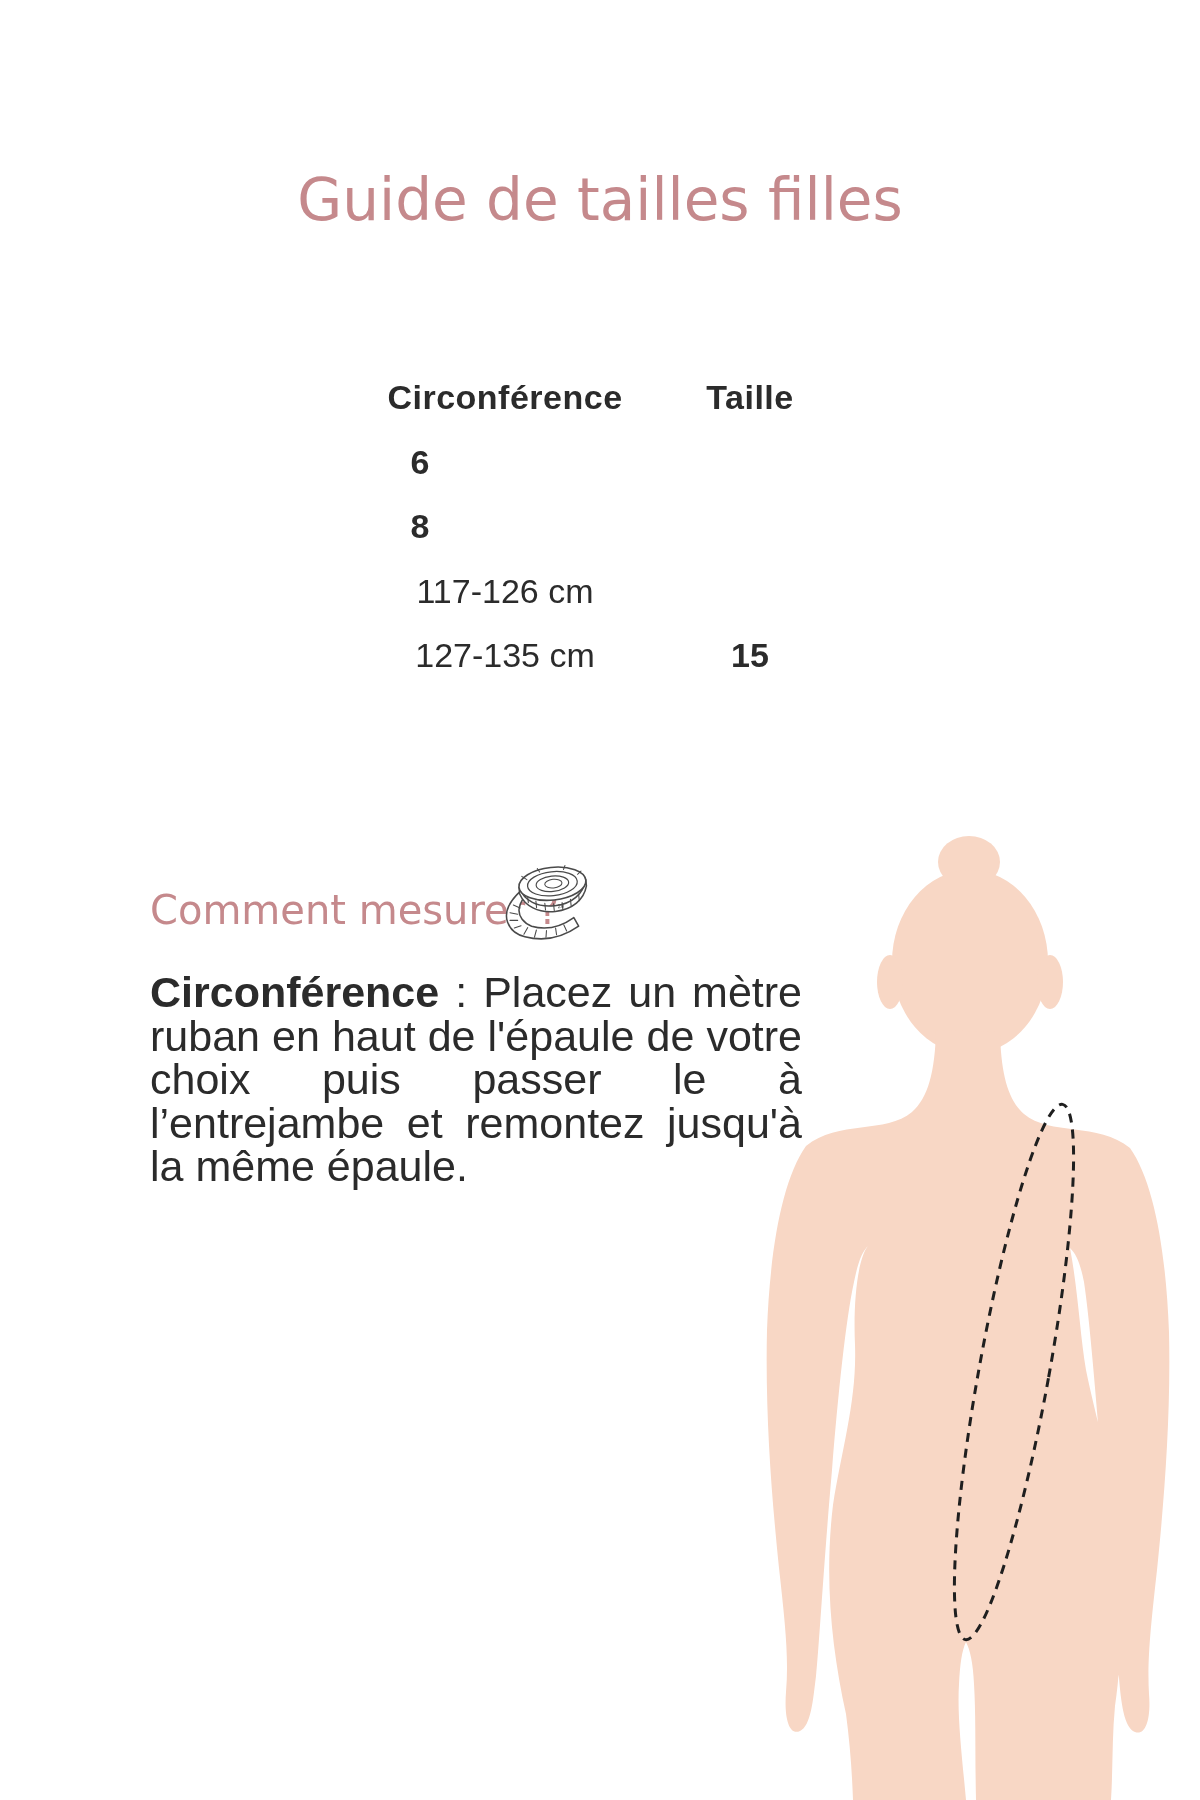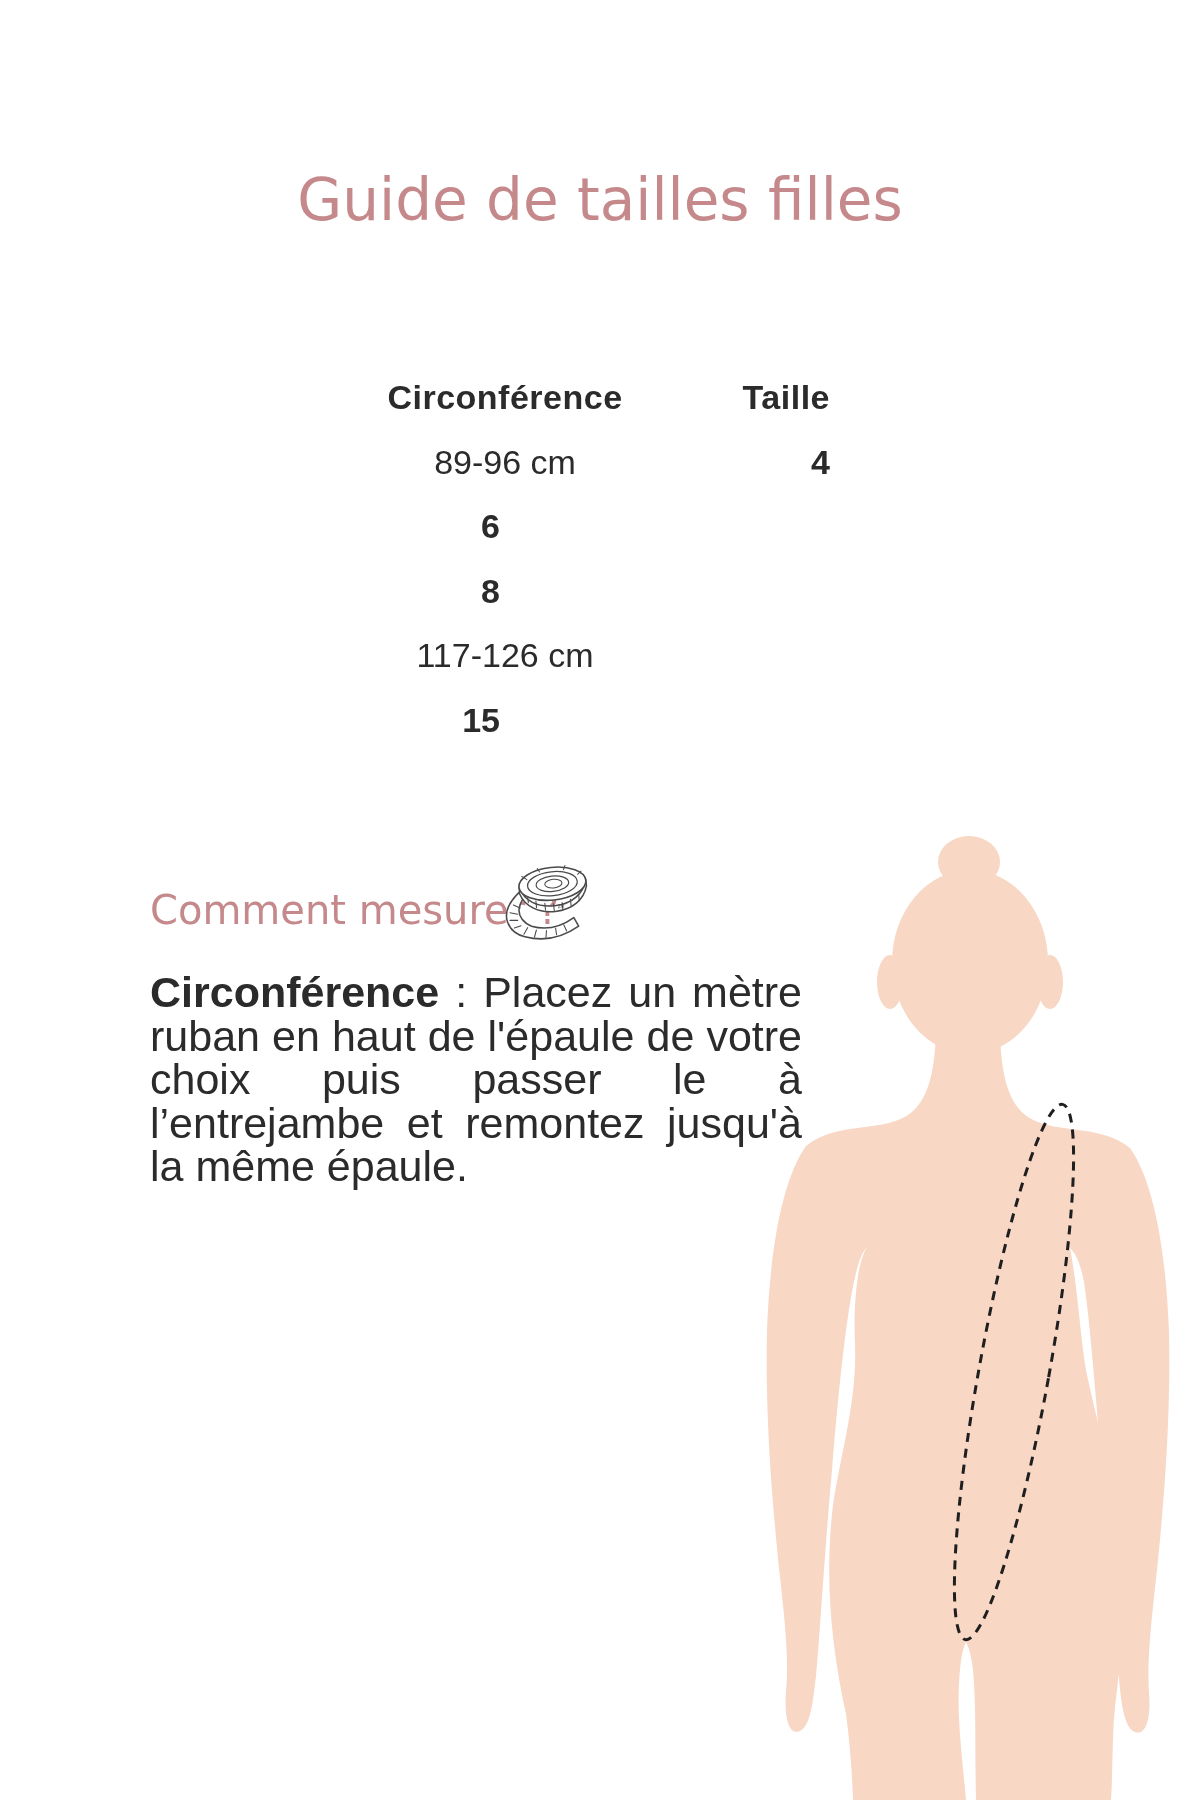--- a/index.html
+++ b/index.html
@@ -17,21 +17,21 @@
     position:absolute;left:0;right:0;top:171px;margin:0;
     text-align:center;font-size:58px;font-weight:400;line-height:1;
     color:var(--rose);font-family:"DejaVu Sans","Liberation Sans",sans-serif;
     letter-spacing:0px;
   }
   .size-table{position:absolute;left:340px;top:377px;width:490px;}
   .trow{display:flex;height:64.6px;line-height:41px;font-size:34px;}
   .trow .c1{width:330px;text-align:center;}
   .trow .c2{width:160px;text-align:center;}
   .trow.thead .c1,.trow.thead .c2{font-weight:700;letter-spacing:0.5px;}
-  .trow .c2{font-weight:700;text-align:right;}
+  .trow .c2{font-weight:700;}
   .measure-heading{
     position:absolute;left:150px;top:890px;margin:0;
     font-size:40px;font-weight:400;line-height:1;color:var(--rose);
     font-family:"DejaVu Sans","Liberation Sans",sans-serif;
   }
   .tape-icon{position:absolute;left:498px;top:858px;width:96px;height:96px;}
   .instructions{
     position:absolute;left:150px;top:971px;width:652px;margin:0;
     font-size:43px;line-height:43.5px;text-align:justify;color:var(--ink);
   }
@@ -44,33 +44,30 @@
 <div class="page">
 
   <h1 class="title">Guide de tailles filles</h1>
 
   <div class="size-table">
     <div class="trow thead">
       <div class="c1">Circonférence</div>
       <div class="c2">Taille</div>
     </div>
     <div class="trow">
-      <div class="c1">89-96 cm</div>
-      <div class="c2">4</div>
-    </div>
-    <div class="trow">
       <div class="c2">6</div>
     </div>
     <div class="trow">
       <div class="c2">8</div>
     </div>
     <div class="trow">
       <div class="c1">117-126 cm</div>
     </div>
     <div class="trow">
+      <div class="c1">127-135 cm</div>
       <div class="c2">15</div>
     </div>
   </div>
 
   <h2 class="measure-heading">Comment mesurer ?</h2>
 
   <svg class="tape-icon" viewBox="0 0 100 100" aria-hidden="true">
     <g style="stroke:var(--sketch);fill:none;stroke-linecap:round;stroke-linejoin:round;">
 
       <path d="M24 34 C13 44 6 56 10 67 C13 75 20 80 28 82 C47 87 67 83 84 71 L79 62 C65 72 49 75 35 71 C27 68 21 61 22 53 C23 46 28 39 34 35 Z" style="fill:#ffffff;stroke-width:1.6"></path>

